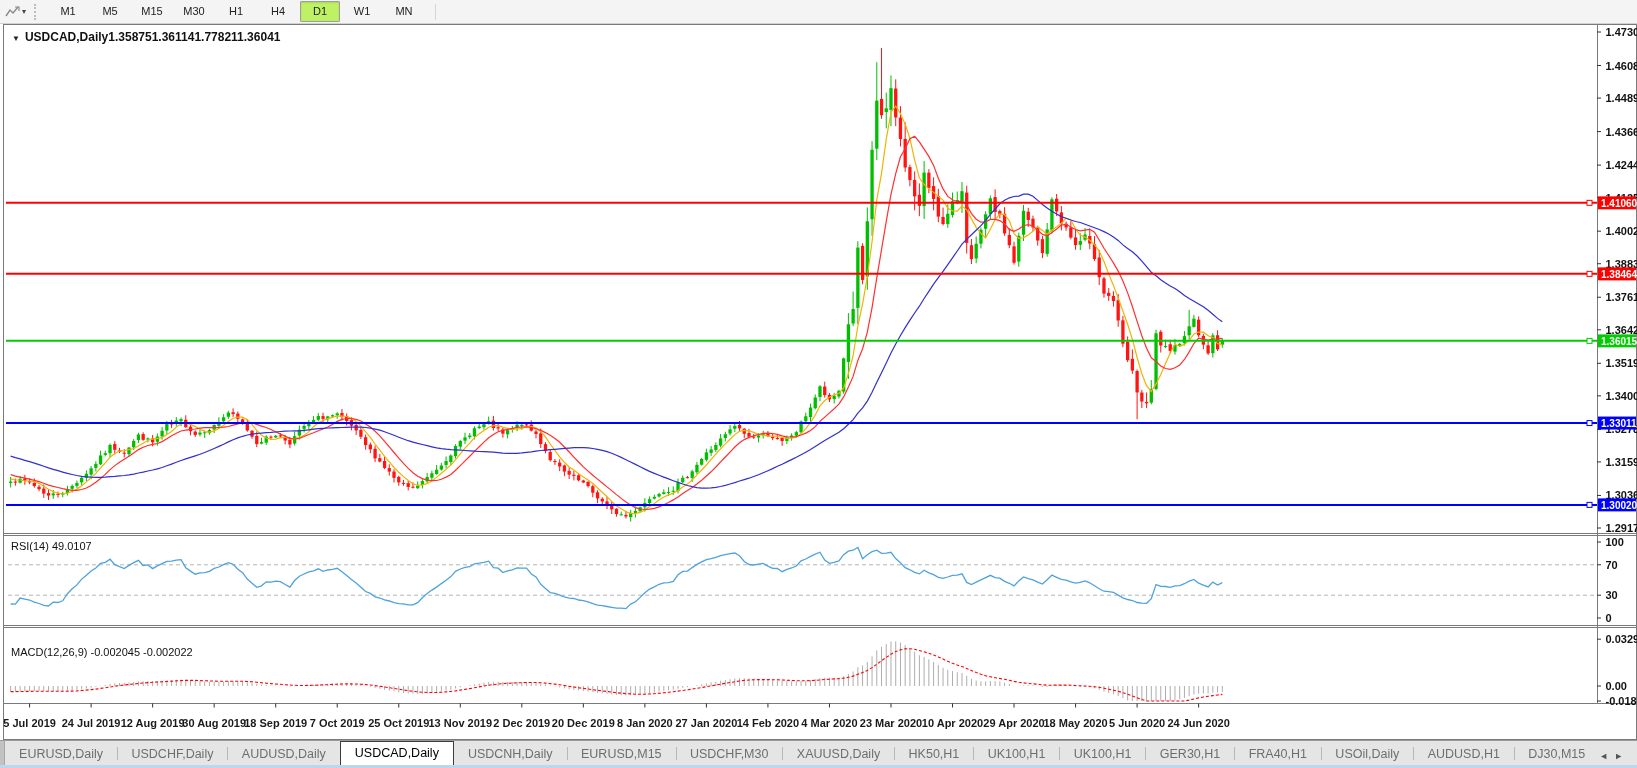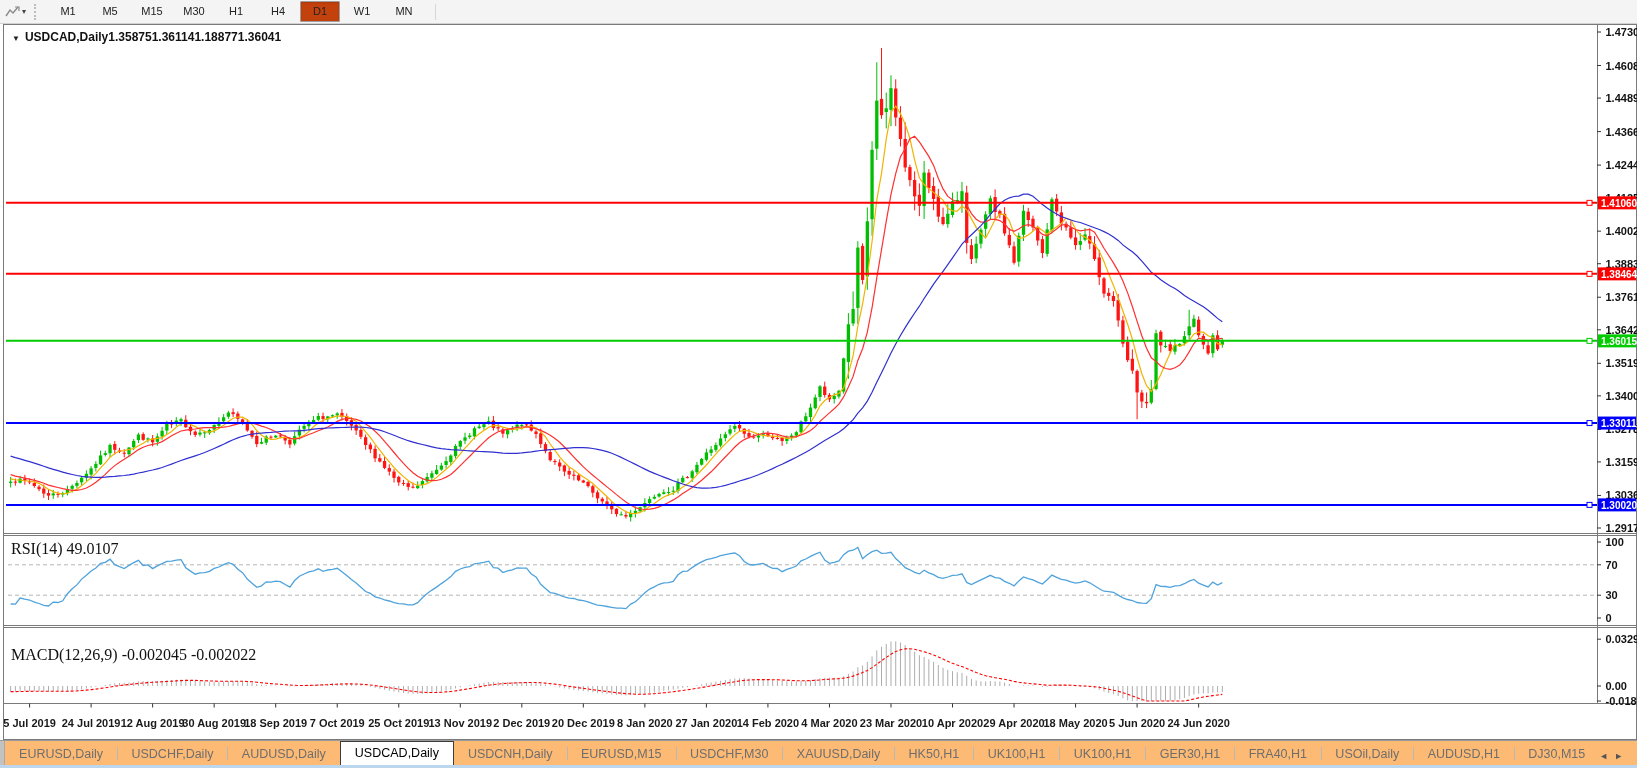--- a/index.html
+++ b/index.html
@@ -6,31 +6,31 @@
   body{width:1637px;height:768px;overflow:hidden;position:relative;background:#fff;
        font-family:"Liberation Sans",sans-serif;-webkit-font-smoothing:antialiased;}
   
   .toolbar{position:absolute;left:0;top:0;width:1637px;height:23px;background:#f4f4f4;
            border-bottom:1px solid #d2d2d2;display:flex;align-items:center;z-index:5;}
   .tool-ic{width:18px;height:16px;margin-left:3px;display:flex;align-items:center;justify-content:center;}
   .caret{font-size:8px;color:#444;margin:0 4px 0 1px;cursor:default;}
   .grip{width:4px;height:16px;border-left:2px dotted #bdbdbd;margin:0 7px 0 4px;}
   .tf-btn{min-width:26px;padding:0 6px;height:19px;line-height:19px;text-align:center;
           font-size:11px;color:#222;margin:8px 1px;border:1px solid transparent;border-radius:1px;}
-  .tf-btn.active{background:#c2410c;border:1px solid #9e9e9e;box-shadow:inset 0 1px 2px rgba(0,0,0,.12);}
+  .tf-btn.active{background:#bef264;border:1px solid #9e9e9e;box-shadow:inset 0 1px 2px rgba(0,0,0,.12);}
   .tsep{width:1px;height:16px;background:#d6d6d6;margin-left:10px;}
   
   .title{position:absolute;left:12px;top:30px;font-size:12px;font-weight:700;color:#111;z-index:4;}
   .title .tcaret{font-size:8px;font-weight:400;color:#222;margin-right:5px;}
   .title span.v{}
-  .pane-label{position:absolute;left:11px;font-size:16px;color:#111;z-index:4;font-family:Liberation Serif, serif;}
+  .pane-label{position:absolute;left:11px;font-size:11px;color:#111;z-index:4;}
   
   #svg{position:absolute;left:0;top:0;z-index:1;}
   
-  .tabs{position:absolute;left:0;top:740px;width:1637px;height:24px;background:#fdba74;
+  .tabs{position:absolute;left:0;top:740px;width:1637px;height:24px;background:#e5e5e5;
         border-top:1px solid #9a9a9a;display:flex;align-items:flex-end;z-index:5;}
   .tabs-grip{width:11px;height:24px;background:#c2c2c2;border-right:1px solid #a8a8a8;}
   .tab{height:22px;line-height:22px;padding:0 14px;font-size:12.5px;color:#6e6e6e;white-space:nowrap;}
   .tab.active{background:#fff;border:1px solid #3c3c3c;border-bottom:none;color:#000;height:23px;line-height:23px;}
   .tab-div{width:1px;height:13px;background:#b8b8b8;margin-bottom:5px;}
   .tab-arrows{margin-left:auto;margin-right:8px;margin-bottom:4px;font-size:9px;color:#555;letter-spacing:6px;}
   .bottom-strip{position:absolute;left:0;top:765px;width:1637px;height:3px;background:#bcd6ee;z-index:5;}
 </style>
 </head>
 <body>
@@ -950,21 +950,21 @@
       <div class="tf-btn">H1</div>
       <div class="tf-btn">H4</div>
       <div class="tf-btn active">D1</div>
       <div class="tf-btn">W1</div>
       <div class="tf-btn">MN</div>
     </div>
   <div class="tsep"></div>
 </div>
 
 <div class="title">
-  <span class="tcaret">▼</span><span>USDCAD,Daily</span><span class="v">1.35875</span><span class="v">1.36114</span><span class="v">1.18877</span><span class="v">1.36041</span>
+  <span class="tcaret">▼</span><span>USDCAD,Daily</span><span class="v">1.35875</span><span class="v">1.36114</span><span class="v">1.77821</span><span class="v">1.36041</span>
 </div>
 
 <span class="pane-label" style="top:540px;">RSI(14) 49.0107</span>
 <span class="pane-label" style="top:646px;">MACD(12,26,9) -0.002045 -0.002022</span>
 
 <div class="tabs" id="tabs">
     <div class="tabs-grip"></div>
     <div class="tab">EURUSD,Daily</div>
     <div class="tab-div"></div>
     <div class="tab">USDCHF,Daily</div>

